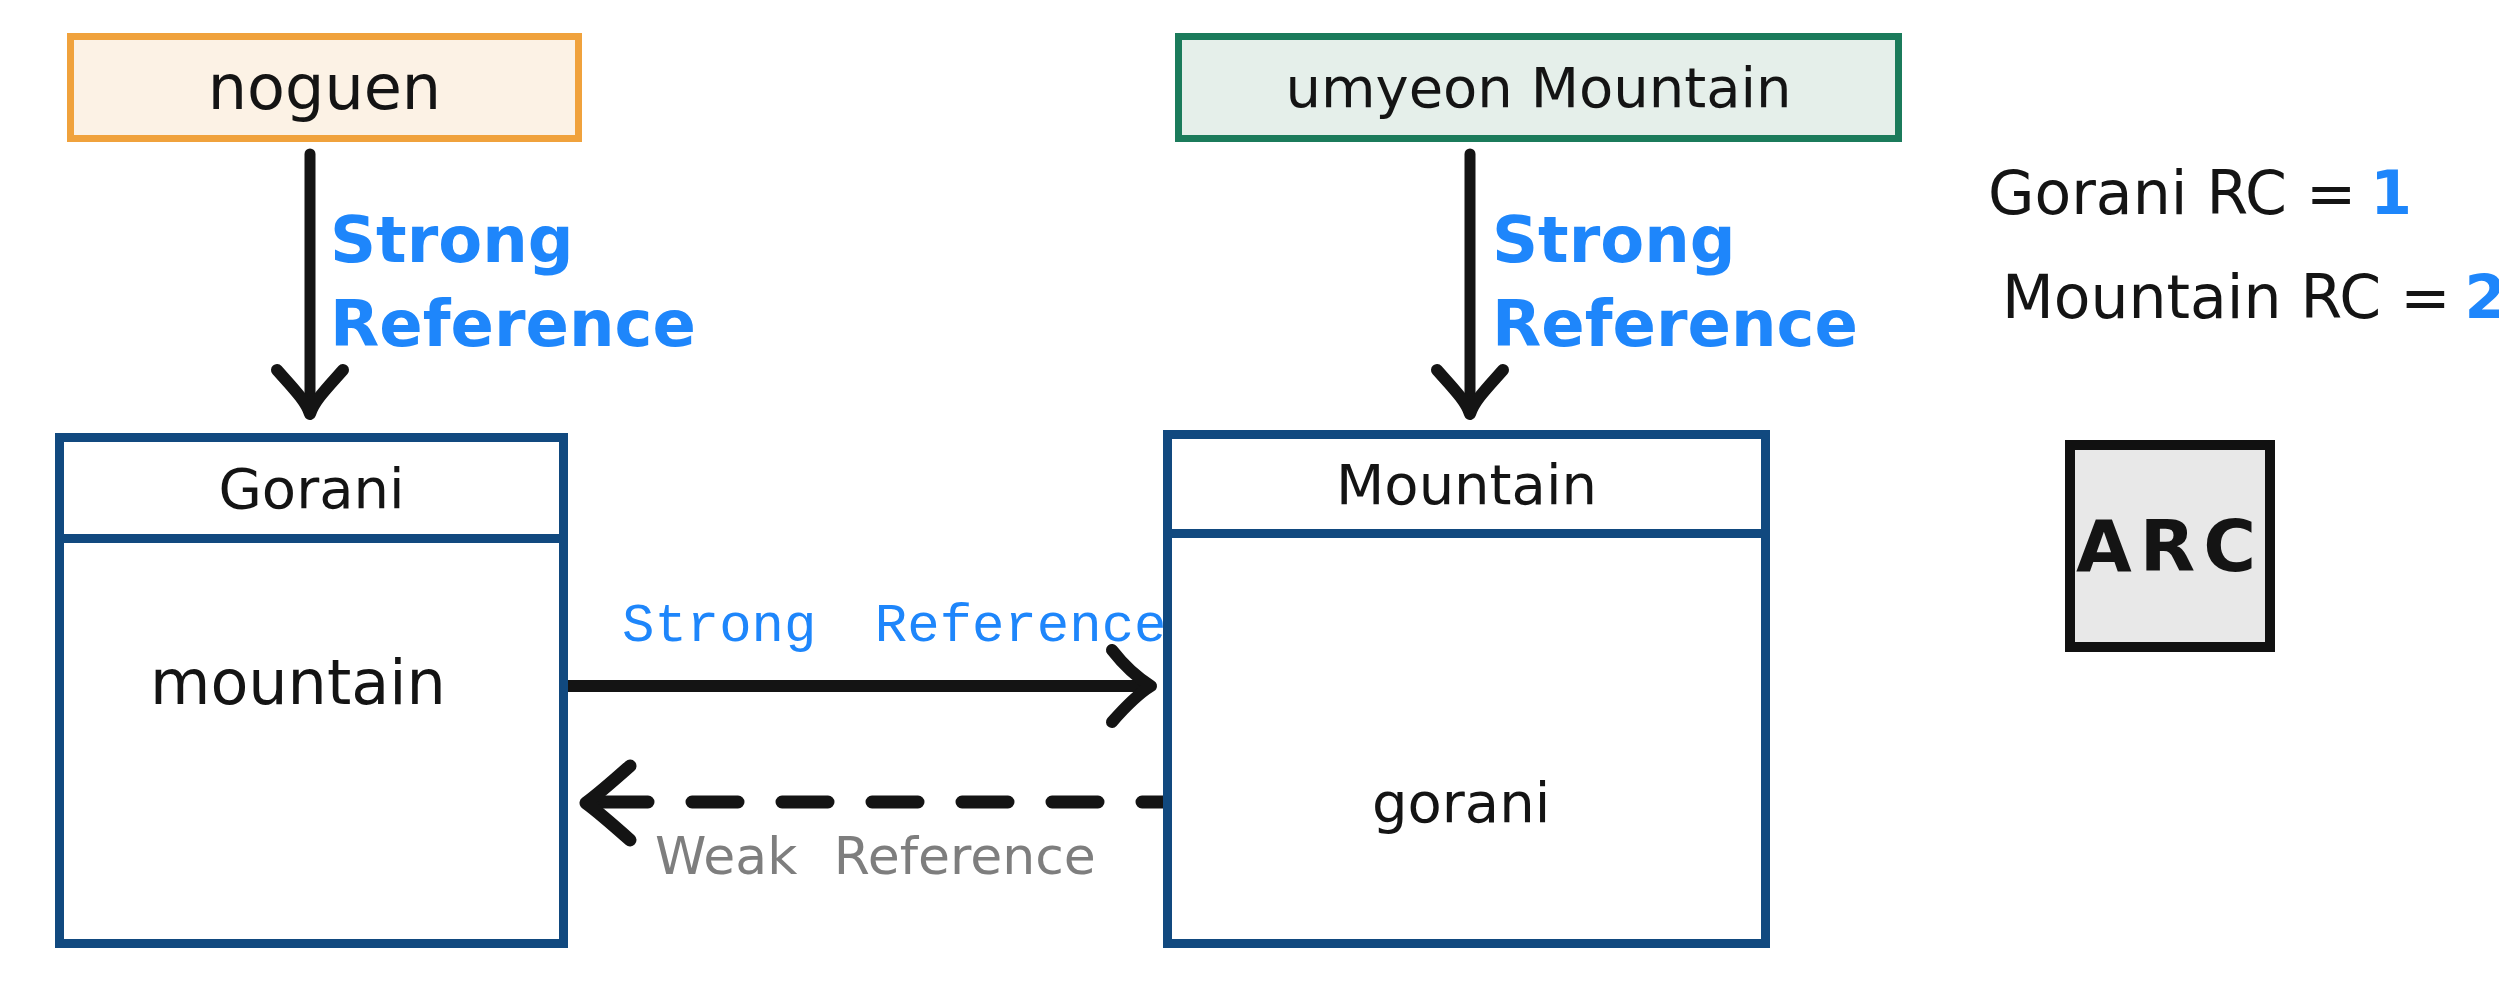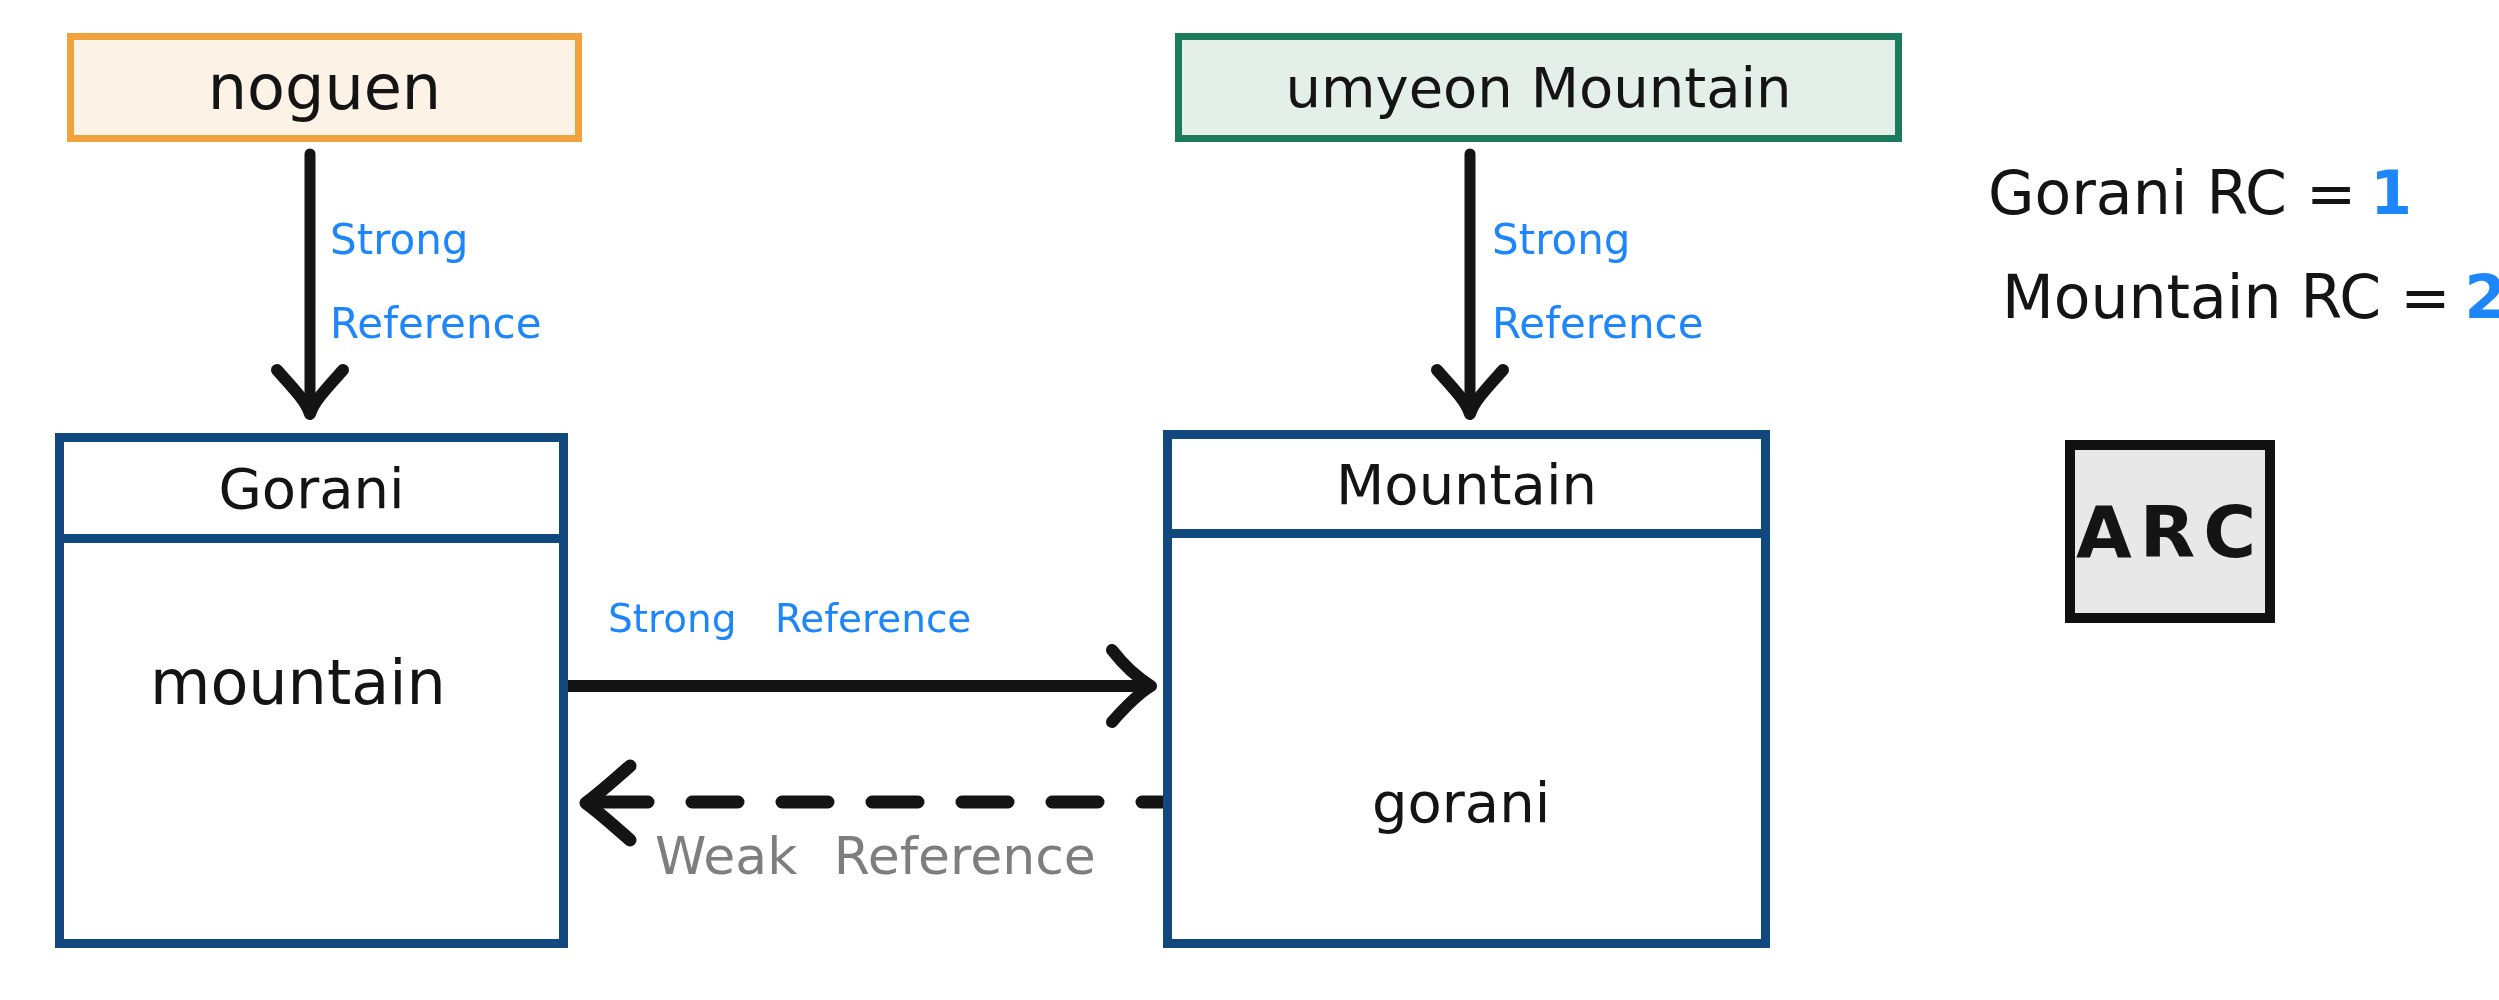--- a/index.html
+++ b/index.html
@@ -28,34 +28,34 @@
   .class-mountain{left:1163px;top:430px;width:607px;height:518px;}
   .class-header{width:100%;border-bottom:9px solid var(--navy-border);display:flex;align-items:center;justify-content:center;font-size:56px;}
   .class-gorani .class-header{height:101px;}
   .class-mountain .class-header{height:99px;}
 
   .prop{position:absolute;color:var(--ink-black);}
   .prop-mountain{left:150px;top:646px;font-size:62px;}
   .prop-gorani{left:1372px;top:770px;font-size:56px;}
 
   
-  .vlabel{position:absolute;color:var(--ink-blue);font-size:42px;line-height:84px;}
+  .vlabel{position:absolute;color:var(--ink-blue);font-size:64px;line-height:84px;font-weight:bold;}
   .vlabel-left{left:330px;top:198px;}
   .vlabel-right{left:1492px;top:198px;}
   .vlabel span{display:block;}
-  .hlabel-strong{position:absolute;left:608px;top:596px;font-size:39px;color:var(--ink-blue);word-spacing:26px;}
+  .hlabel-strong{position:absolute;left:622px;top:596px;font-size:54px;color:var(--ink-blue);word-spacing:26px;font-family:Liberation Mono, monospace;}
   .hlabel-weak{position:absolute;left:655px;top:826px;font-size:52px;color:var(--ink-gray);word-spacing:20px;text-align:center;}
 
   
   .rc-row{position:absolute;font-size:60px;white-space:nowrap;text-align:center;}
   .rc-gorani{left:1988px;top:158px;}
   .rc-mountain{left:2002px;top:262px;}
   .rc-value{color:var(--ink-blue);padding-left:14px;font-weight:bold;}
 
-  .arc-box{position:absolute;left:2065px;top:440px;width:210px;height:183px;border:10px solid #111;background:var(--arc-fill);display:flex;align-items:center;justify-content:center;font-size:72px;letter-spacing:8px;font-weight:600;}
+  .arc-box{position:absolute;left:2065px;top:440px;width:210px;height:212px;border:10px solid #111;background:var(--arc-fill);display:flex;align-items:center;justify-content:center;font-size:72px;letter-spacing:8px;font-weight:600;}
 
   
   .arrow-layer{position:absolute;left:0;top:0;pointer-events:none;}
   .stroke{fill:none;stroke:var(--ink-black);stroke-linecap:round;stroke-linejoin:round;}
 </style>
 </head>
 <body>
 
 <div class="canvas">
 

